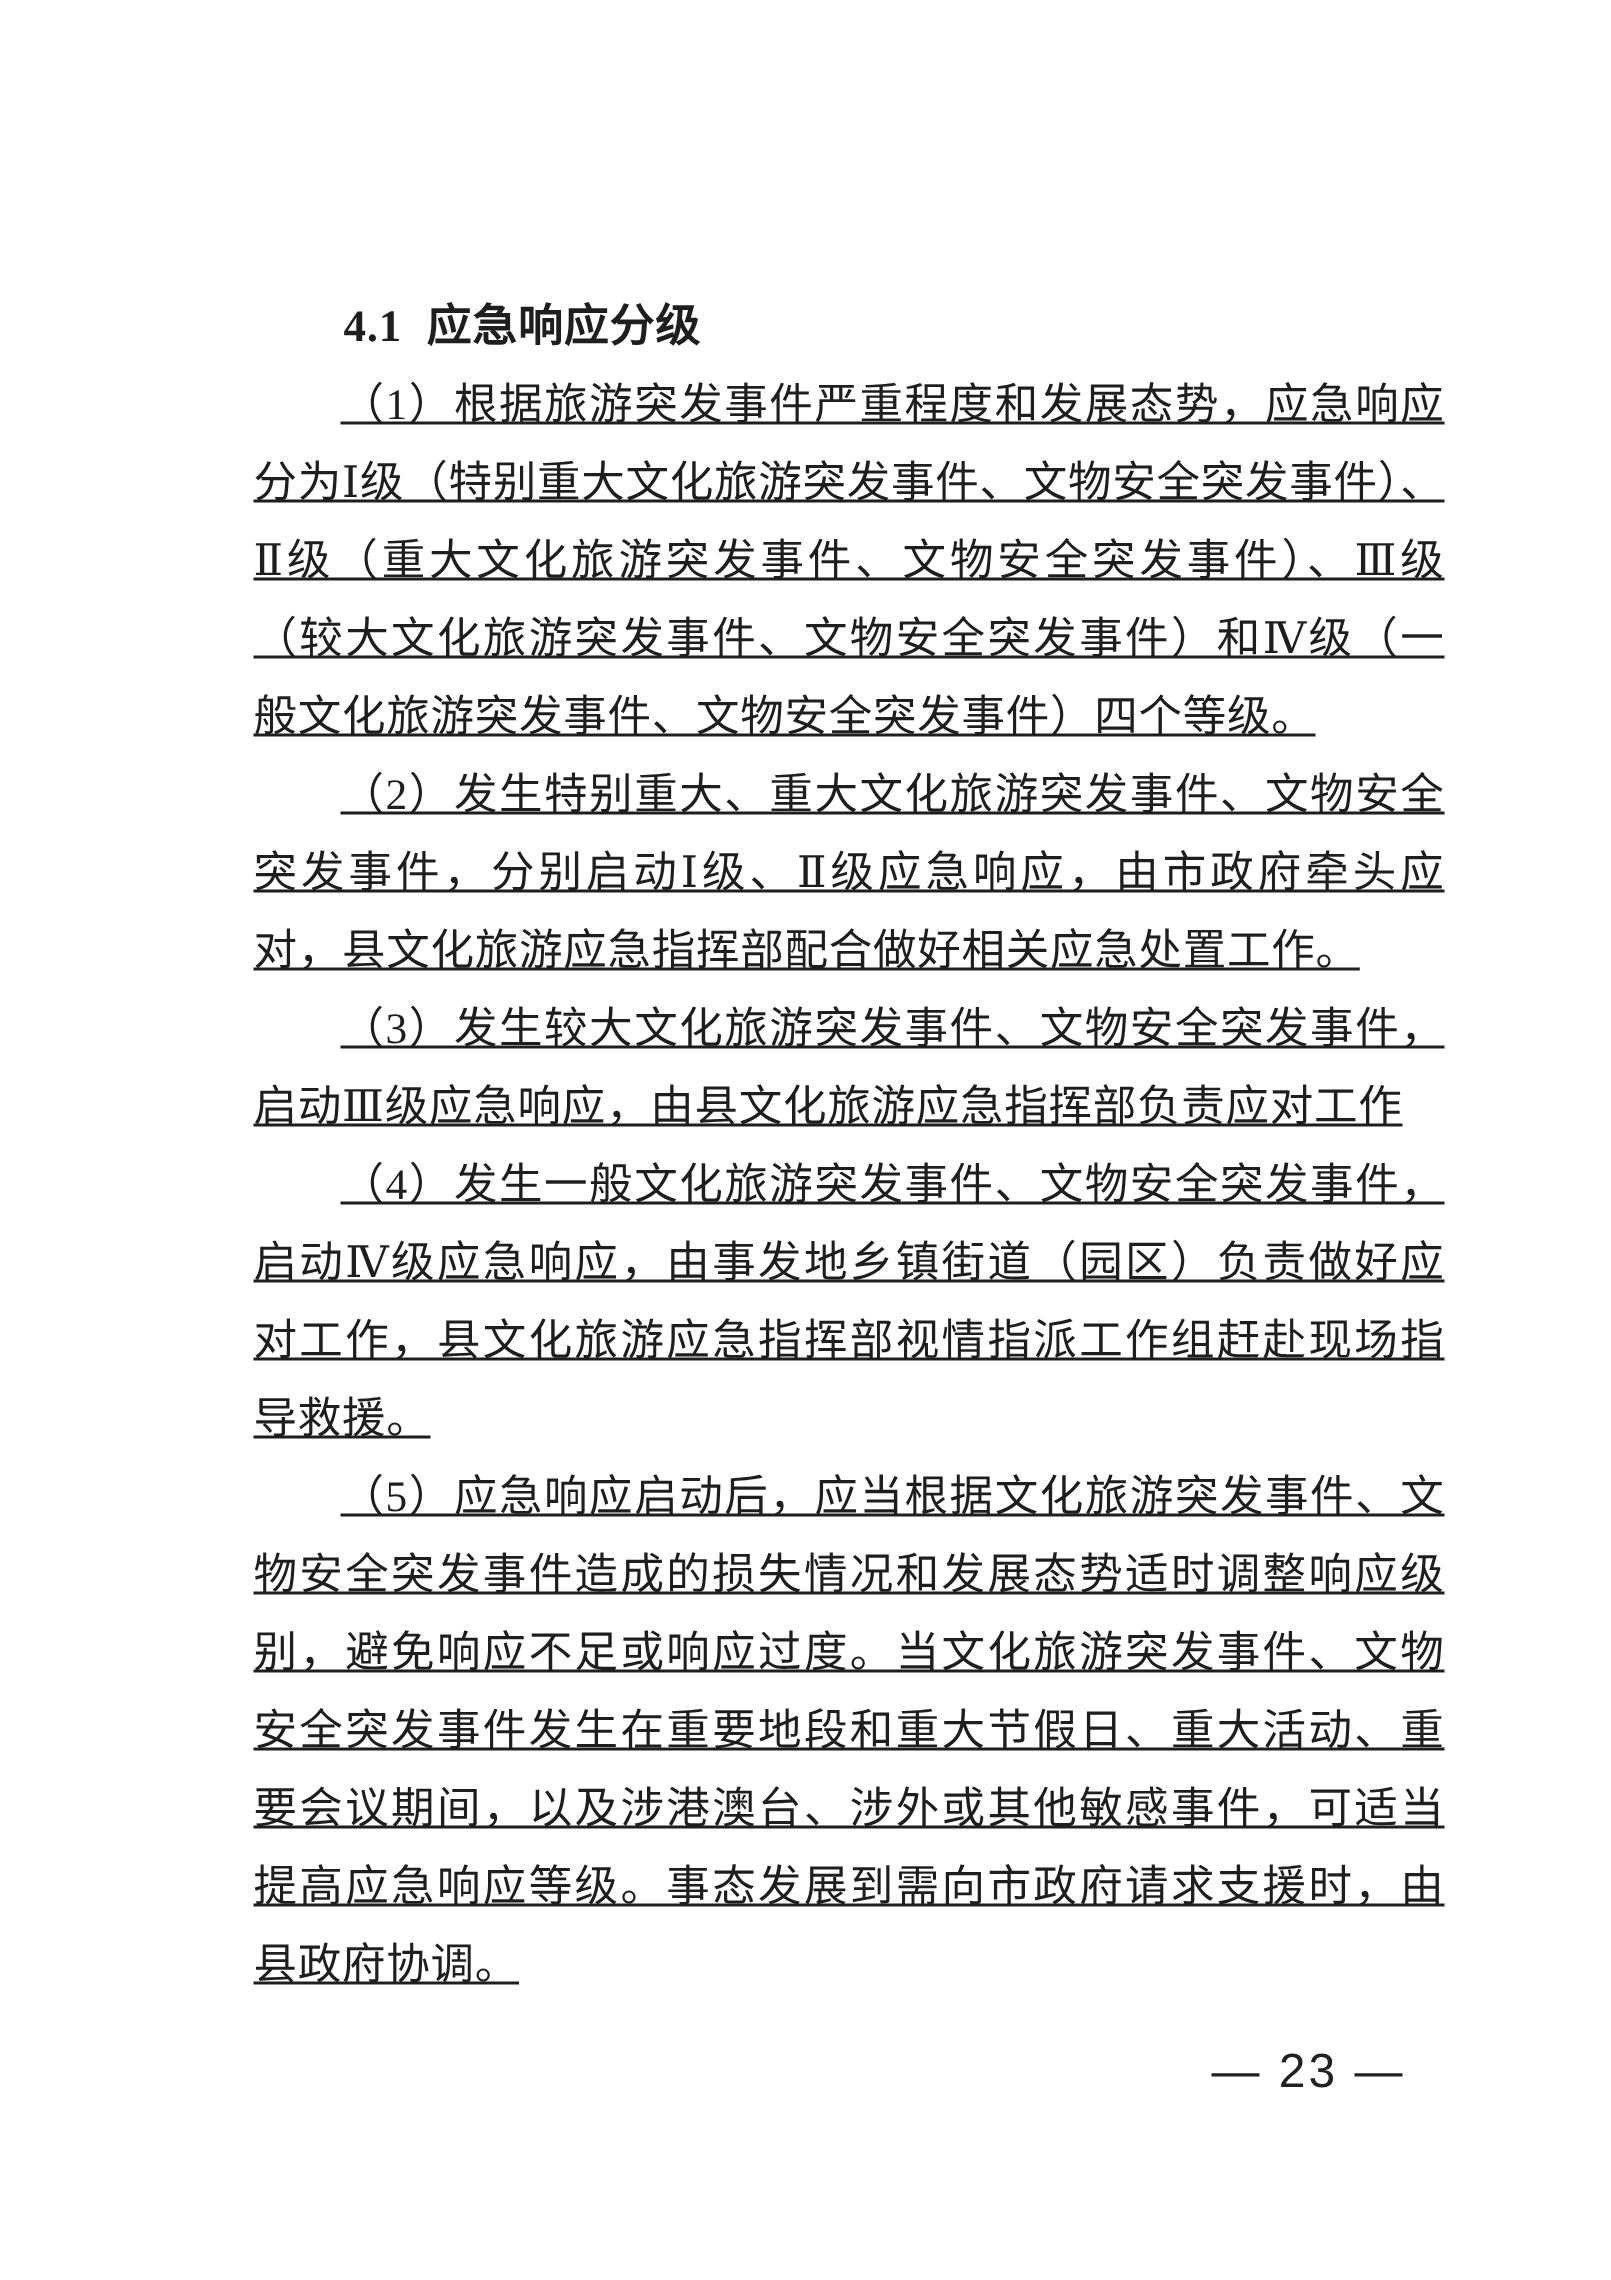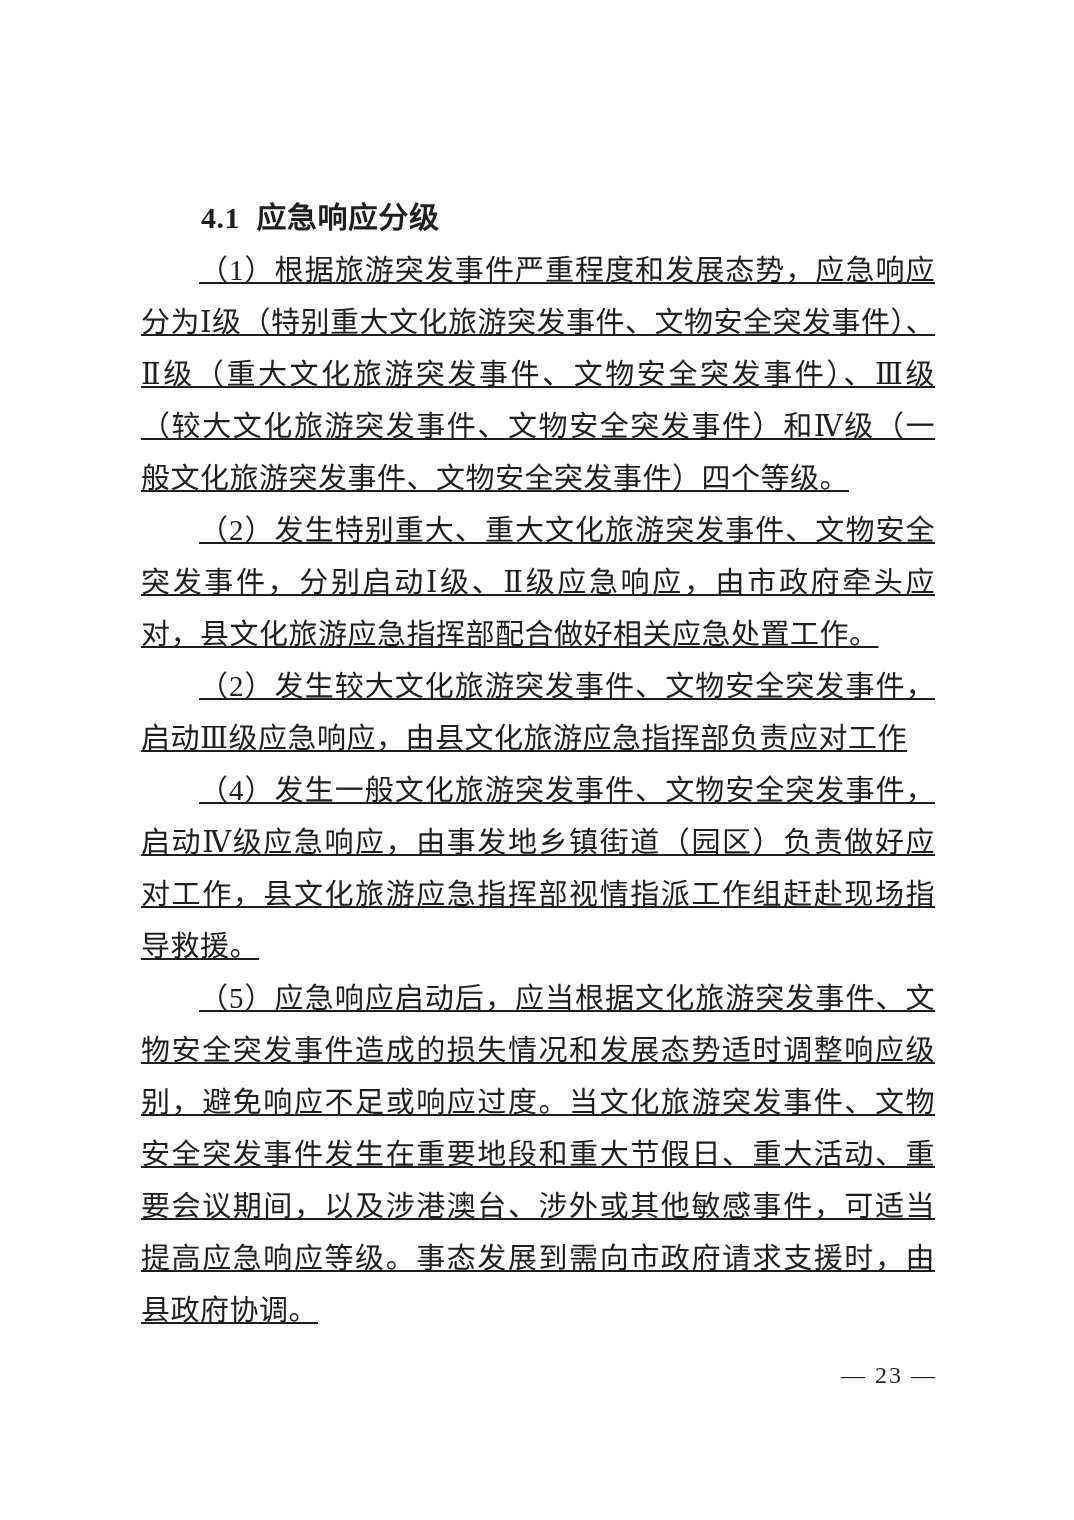--- a/index.html
+++ b/index.html
@@ -11,20 +11,21 @@
     position: relative;
     background: #ffffff;
     color: #1e1e1e;
     font-family: "Liberation Serif", "DejaVu Serif", serif;
     overflow: hidden;
   }
   .page {
     position: absolute;
     inset: 0;
     background: #ffffff;
+    margin-left: 28px;
   }
   .text-block {
     position: absolute;
     left: 141px;
     top: 192px;
     width: 794px;
     font-size: 29px;
     line-height: 52px;
     text-align: justify;
     text-justify: inter-ideograph;
@@ -46,40 +47,40 @@
     margin-left: 0.55em;
   }
   .page-footer {
     position: absolute;
     top: 1362px;
     right: 137px;
     width: 300px;
     text-align: right;
   }
   .page-number {
-    font-size: 24px;
+    font-size: 32px;
     color: #222222;
     letter-spacing: 2px;
-    font-family: Liberation Serif, serif;
+    font-family: Liberation Sans, sans-serif;
   }
 </style>
 </head>
 <body>
 
 <div class="page">
 
   <main class="text-block">
 
     <h2 class="heading"><span class="h-num">4.1</span><span class="h-title">应急响应分级</span></h2>
 
     <p class="para">（1）根据旅游突发事件严重程度和发展态势，应急响应分为Ⅰ级（特别重大文化旅游突发事件、文物安全突发事件）、Ⅱ级（重大文化旅游突发事件、文物安全突发事件）、Ⅲ级（较大文化旅游突发事件、文物安全突发事件）和Ⅳ级（一般文化旅游突发事件、文物安全突发事件）四个等级。</p>
 
     <p class="para">（2）发生特别重大、重大文化旅游突发事件、文物安全突发事件，分别启动Ⅰ级、Ⅱ级应急响应，由市政府牵头应对，县文化旅游应急指挥部配合做好相关应急处置工作。</p>
 
-    <p class="para">（2）发生较大文化旅游突发事件、文物安全突发事件，启动Ⅲ级应急响应，由县文化旅游应急指挥部负责应对工作</p>
+    <p class="para">（3）发生较大文化旅游突发事件、文物安全突发事件，启动Ⅲ级应急响应，由县文化旅游应急指挥部负责应对工作</p>
 
     <p class="para">（4）发生一般文化旅游突发事件、文物安全突发事件，启动Ⅳ级应急响应，由事发地乡镇街道（园区）负责做好应对工作，县文化旅游应急指挥部视情指派工作组赶赴现场指导救援。</p>
 
     <p class="para">（5）应急响应启动后，应当根据文化旅游突发事件、文物安全突发事件造成的损失情况和发展态势适时调整响应级别，避免响应不足或响应过度。当文化旅游突发事件、文物安全突发事件发生在重要地段和重大节假日、重大活动、重要会议期间，以及涉港澳台、涉外或其他敏感事件，可适当提高应急响应等级。事态发展到需向市政府请求支援时，由县政府协调。</p>
 
 
 
   </main>
 
   <footer class="page-footer">

